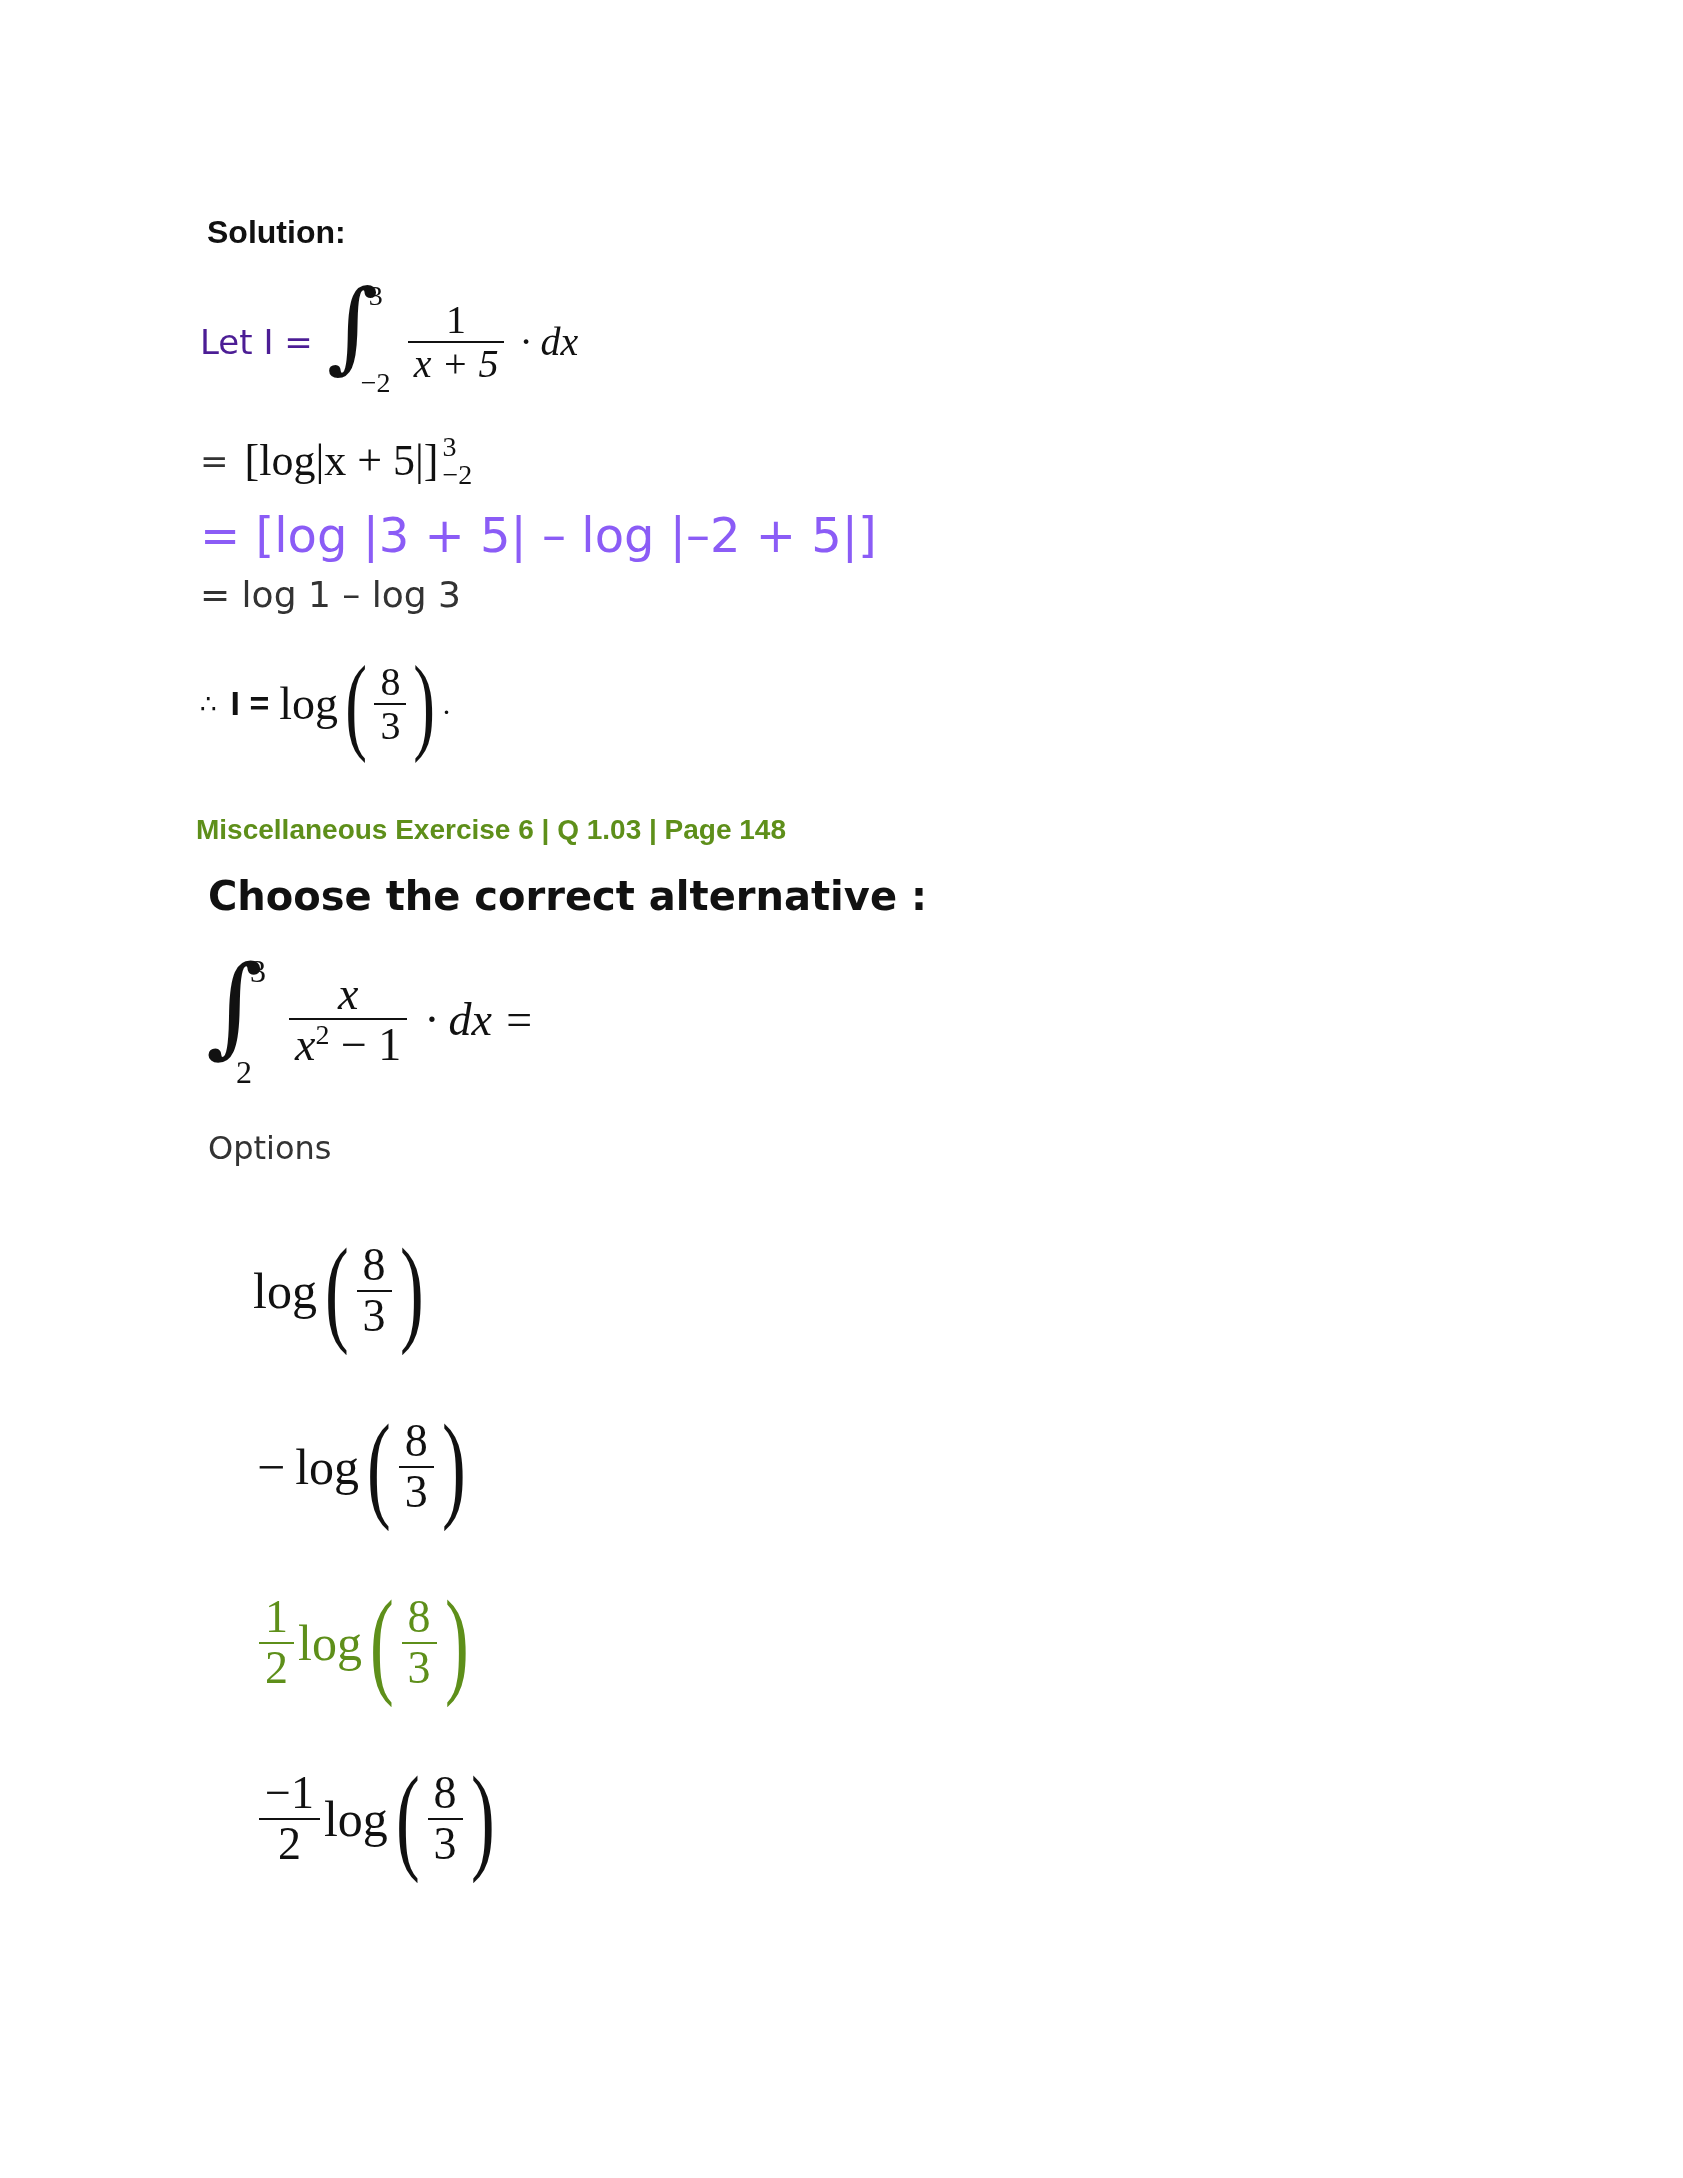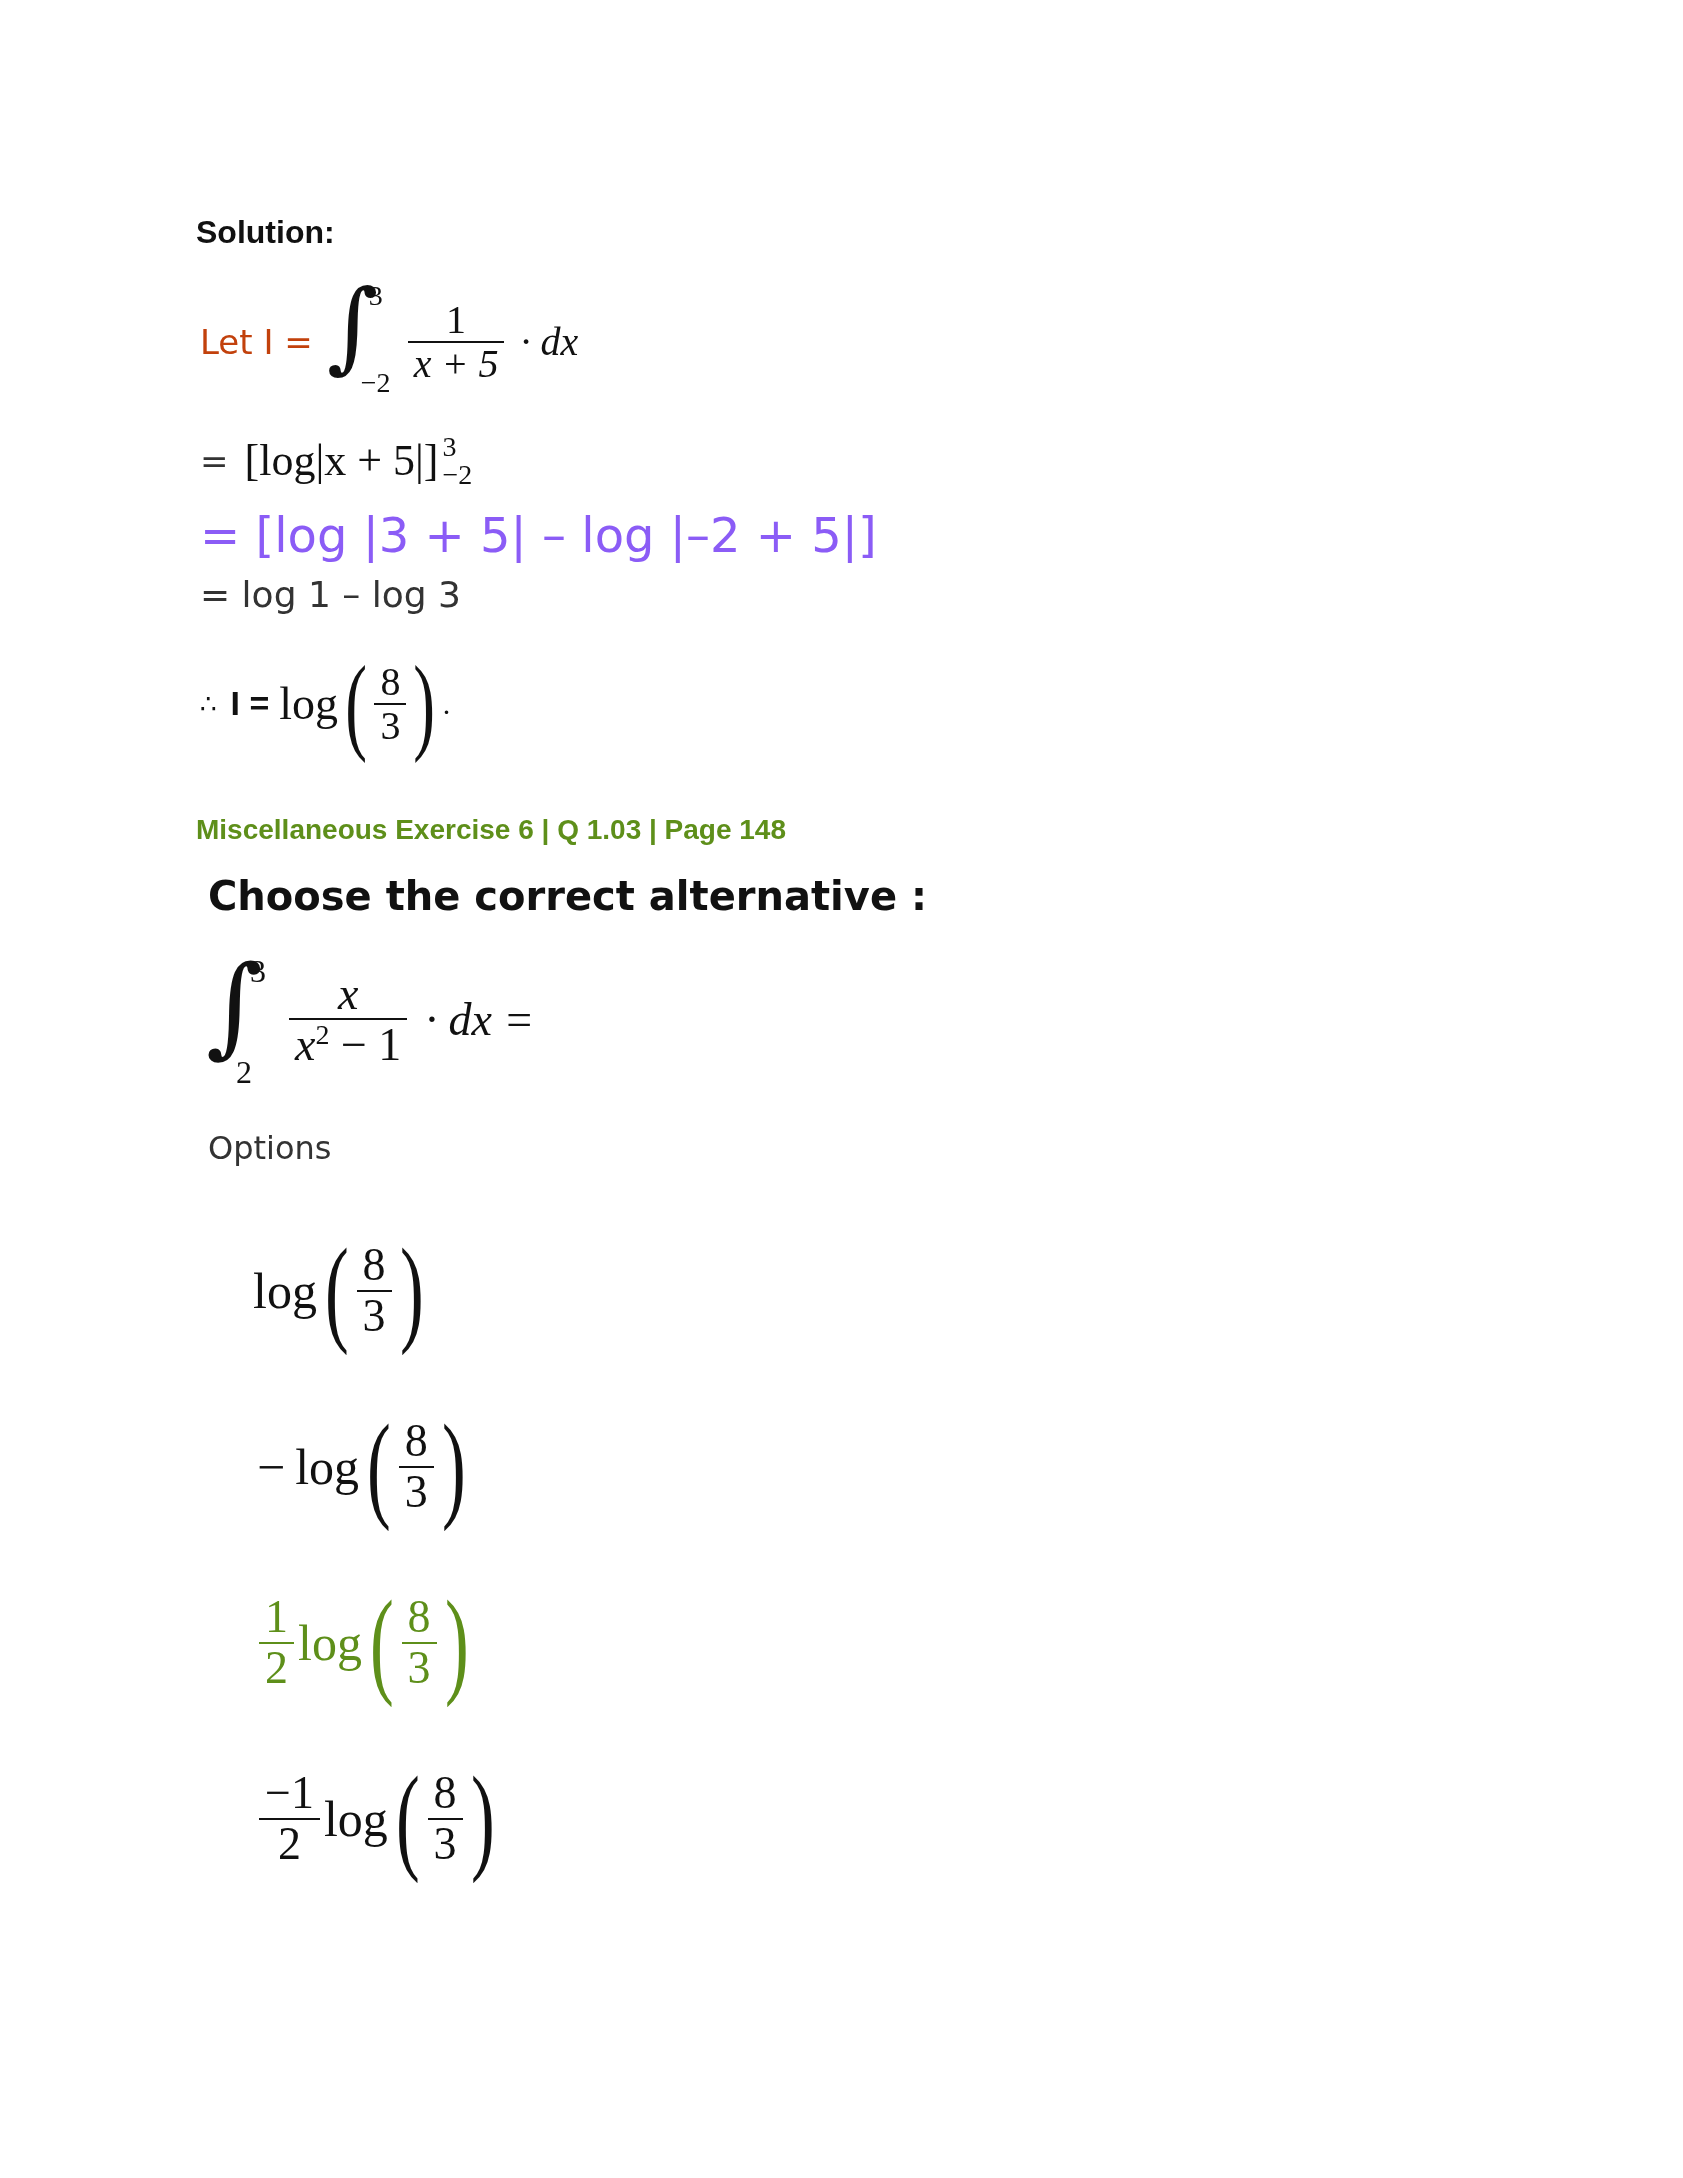--- a/index.html
+++ b/index.html
@@ -17,24 +17,24 @@
   .intg{display:inline-block;position:relative;vertical-align:middle;}
   .intg .sign{font-family:"DejaVu Serif",serif;}
   .intg .up{position:absolute;font-family:"Liberation Serif",serif;}
   .intg .lo{position:absolute;font-family:"Liberation Serif",serif;}
   .row{display:flex;align-items:center;white-space:nowrap;}
   .green{color:#5e8f1a;}
 </style>
 </head>
 <body>
 
-<div class="abs sans" style="left:196px;top:214px;font-size:32px;font-weight:bold;">Solution:</div>
+<div class="abs sans" style="left:207px;top:214px;font-size:32px;font-weight:bold;">Solution:</div>
 
 <div class="abs row" style="left:200px;top:277px;height:129px;">
-  <span class="dv" style="font-size:34px;color:#c2410c;margin-right:14px;">Let I =</span>
+  <span class="dv" style="font-size:34px;color:#4c1d95;margin-right:14px;">Let I =</span>
   <span class="intg" style="width:69px;height:119px;">
     <span class="sign abs" style="left:0;top:-6px;font-size:99px;line-height:1;">∫</span>
     <span class="up" style="left:42px;top:-2px;font-size:28px;">3</span>
     <span class="lo" style="left:34px;top:85px;font-size:28px;">−2</span>
   </span>
   <span class="frac serif" style="font-size:40px;margin-left:12px;">
     <span class="num">1</span>
     <span class="bar"></span>
     <span class="den it">x + 5</span>
   </span>

